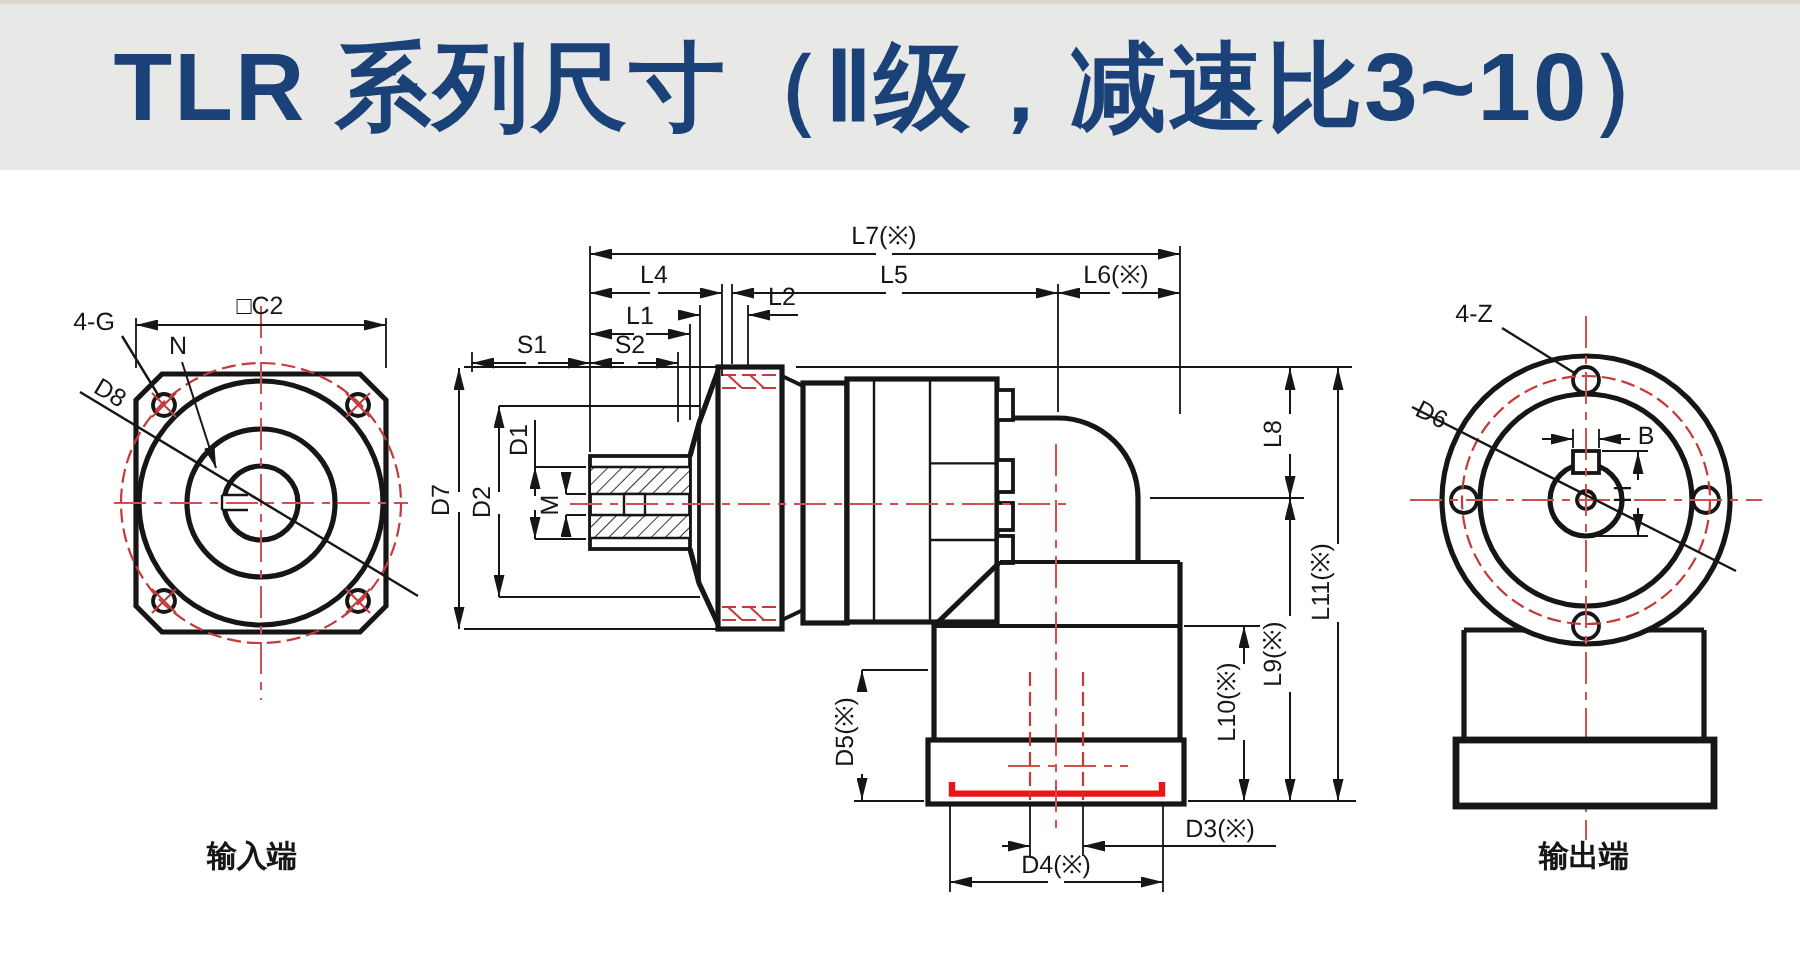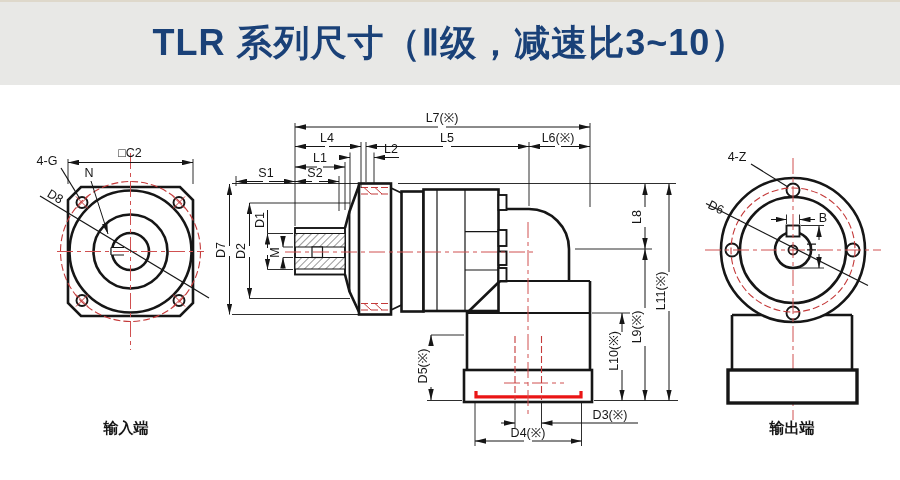--- a/index.html
+++ b/index.html
@@ -2,21 +2,21 @@
 <html><head>
 <meta charset="utf-8">
 <style>
   html,body{margin:0;padding:0;}
   body{width:900px;height:480px;overflow:hidden;background:#ffffff;
        font-family:"Liberation Sans",sans-serif;}
   .stage{position:relative;width:900px;height:480px;background:#ffffff;}
   .banner{position:absolute;left:0;top:0;width:900px;height:85px;
           background:#e8e8e6;border-top:2px solid #ded8cb;box-sizing:border-box;
           display:flex;align-items:center;justify-content:center;}
-  .banner h1{margin:13px;font-size:36px;font-weight:bold;color:#1a4178;
+  .banner h1{margin:13px;font-size:48px;font-weight:bold;color:#1a4178;
              letter-spacing:1px;font-family:"Liberation Sans",sans-serif;}
   svg.draw{position:absolute;left:0;top:0;}
   
   .ol{stroke:#161616;stroke-width:2.6;fill:none;}
   .olb{stroke:#161616;stroke-width:3.4;fill:none;}
   .ml{stroke:#161616;stroke-width:1.9;fill:none;}
   .tl{stroke:#161616;stroke-width:1.2;fill:none;}
   .dim{stroke:#161616;stroke-width:1;fill:none;}
   .ext{stroke:#161616;stroke-width:0.9;fill:none;}
   .red{stroke:#c43a3a;stroke-width:1;fill:none;}

